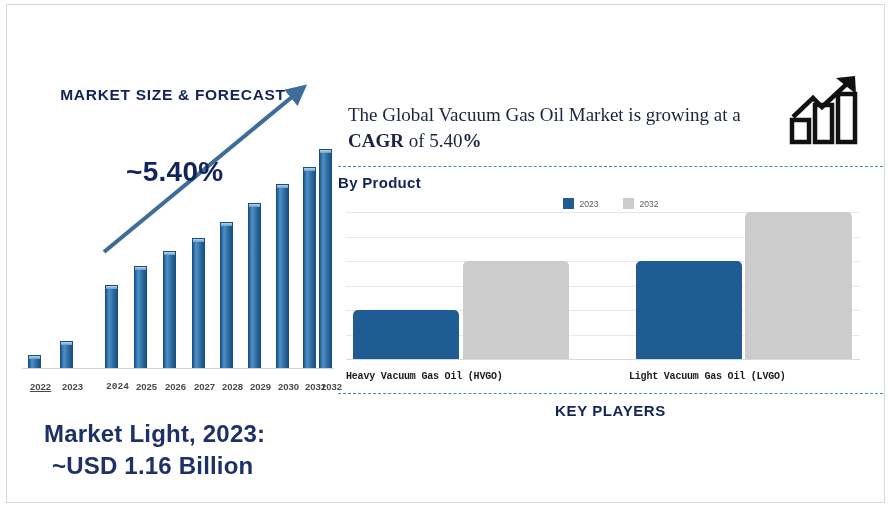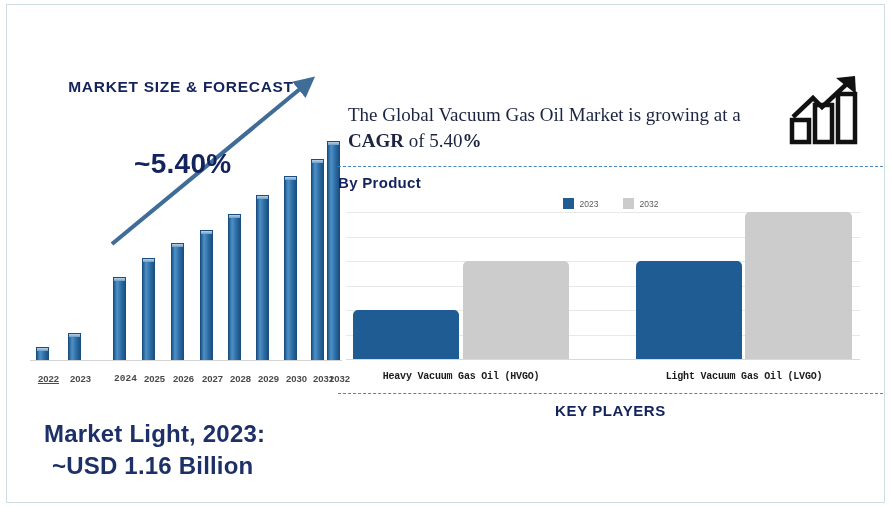--- a/index.html
+++ b/index.html
@@ -34,21 +34,21 @@
   .title-text {
     font-family: "Liberation Sans Narrow", "Liberation Sans", sans-serif;
     font-size: 23px;
     font-weight: bold;
     letter-spacing: 0.5px;
     color: #13235b;
     white-space: nowrap;
     transform: scaleX(0.96);
   }
   
-  .left-panel { position: absolute; left: 8px; top: 54px; width: 330px; height: 330px; margin-left: 8px; }
+  .left-panel { position: absolute; left: 8px; top: 62px; width: 330px; height: 330px; }
   .left-heading {
     position: absolute;
     left: 0; top: 24px; width: 330px;
     text-align: center;
     font-family: "Liberation Sans Narrow", "Liberation Sans", sans-serif;
     font-size: 15.5px;
     font-weight: bold;
     letter-spacing: 0.7px;
     color: #13235b;
   }
@@ -163,21 +163,21 @@
   .pbar {
     position: absolute;
     bottom: 23px;
     border-radius: 5px 5px 0 0;
   }
   .pbar.s2023 { background: #1f5c94; }
   .pbar.s2032 { background: #cccccc; }
   .pcat-label {
     position: absolute;
     bottom: 0;
-    text-align: center;
+    text-align: left;
     font-family: "Liberation Mono", monospace;
     font-size: 10px;
     font-weight: bold;
     color: #1b1b1b;
     letter-spacing: -0.2px;
   }
   .key-players {
     position: absolute;
     left: 0; top: 340px; width: 545px;
     text-align: center;

